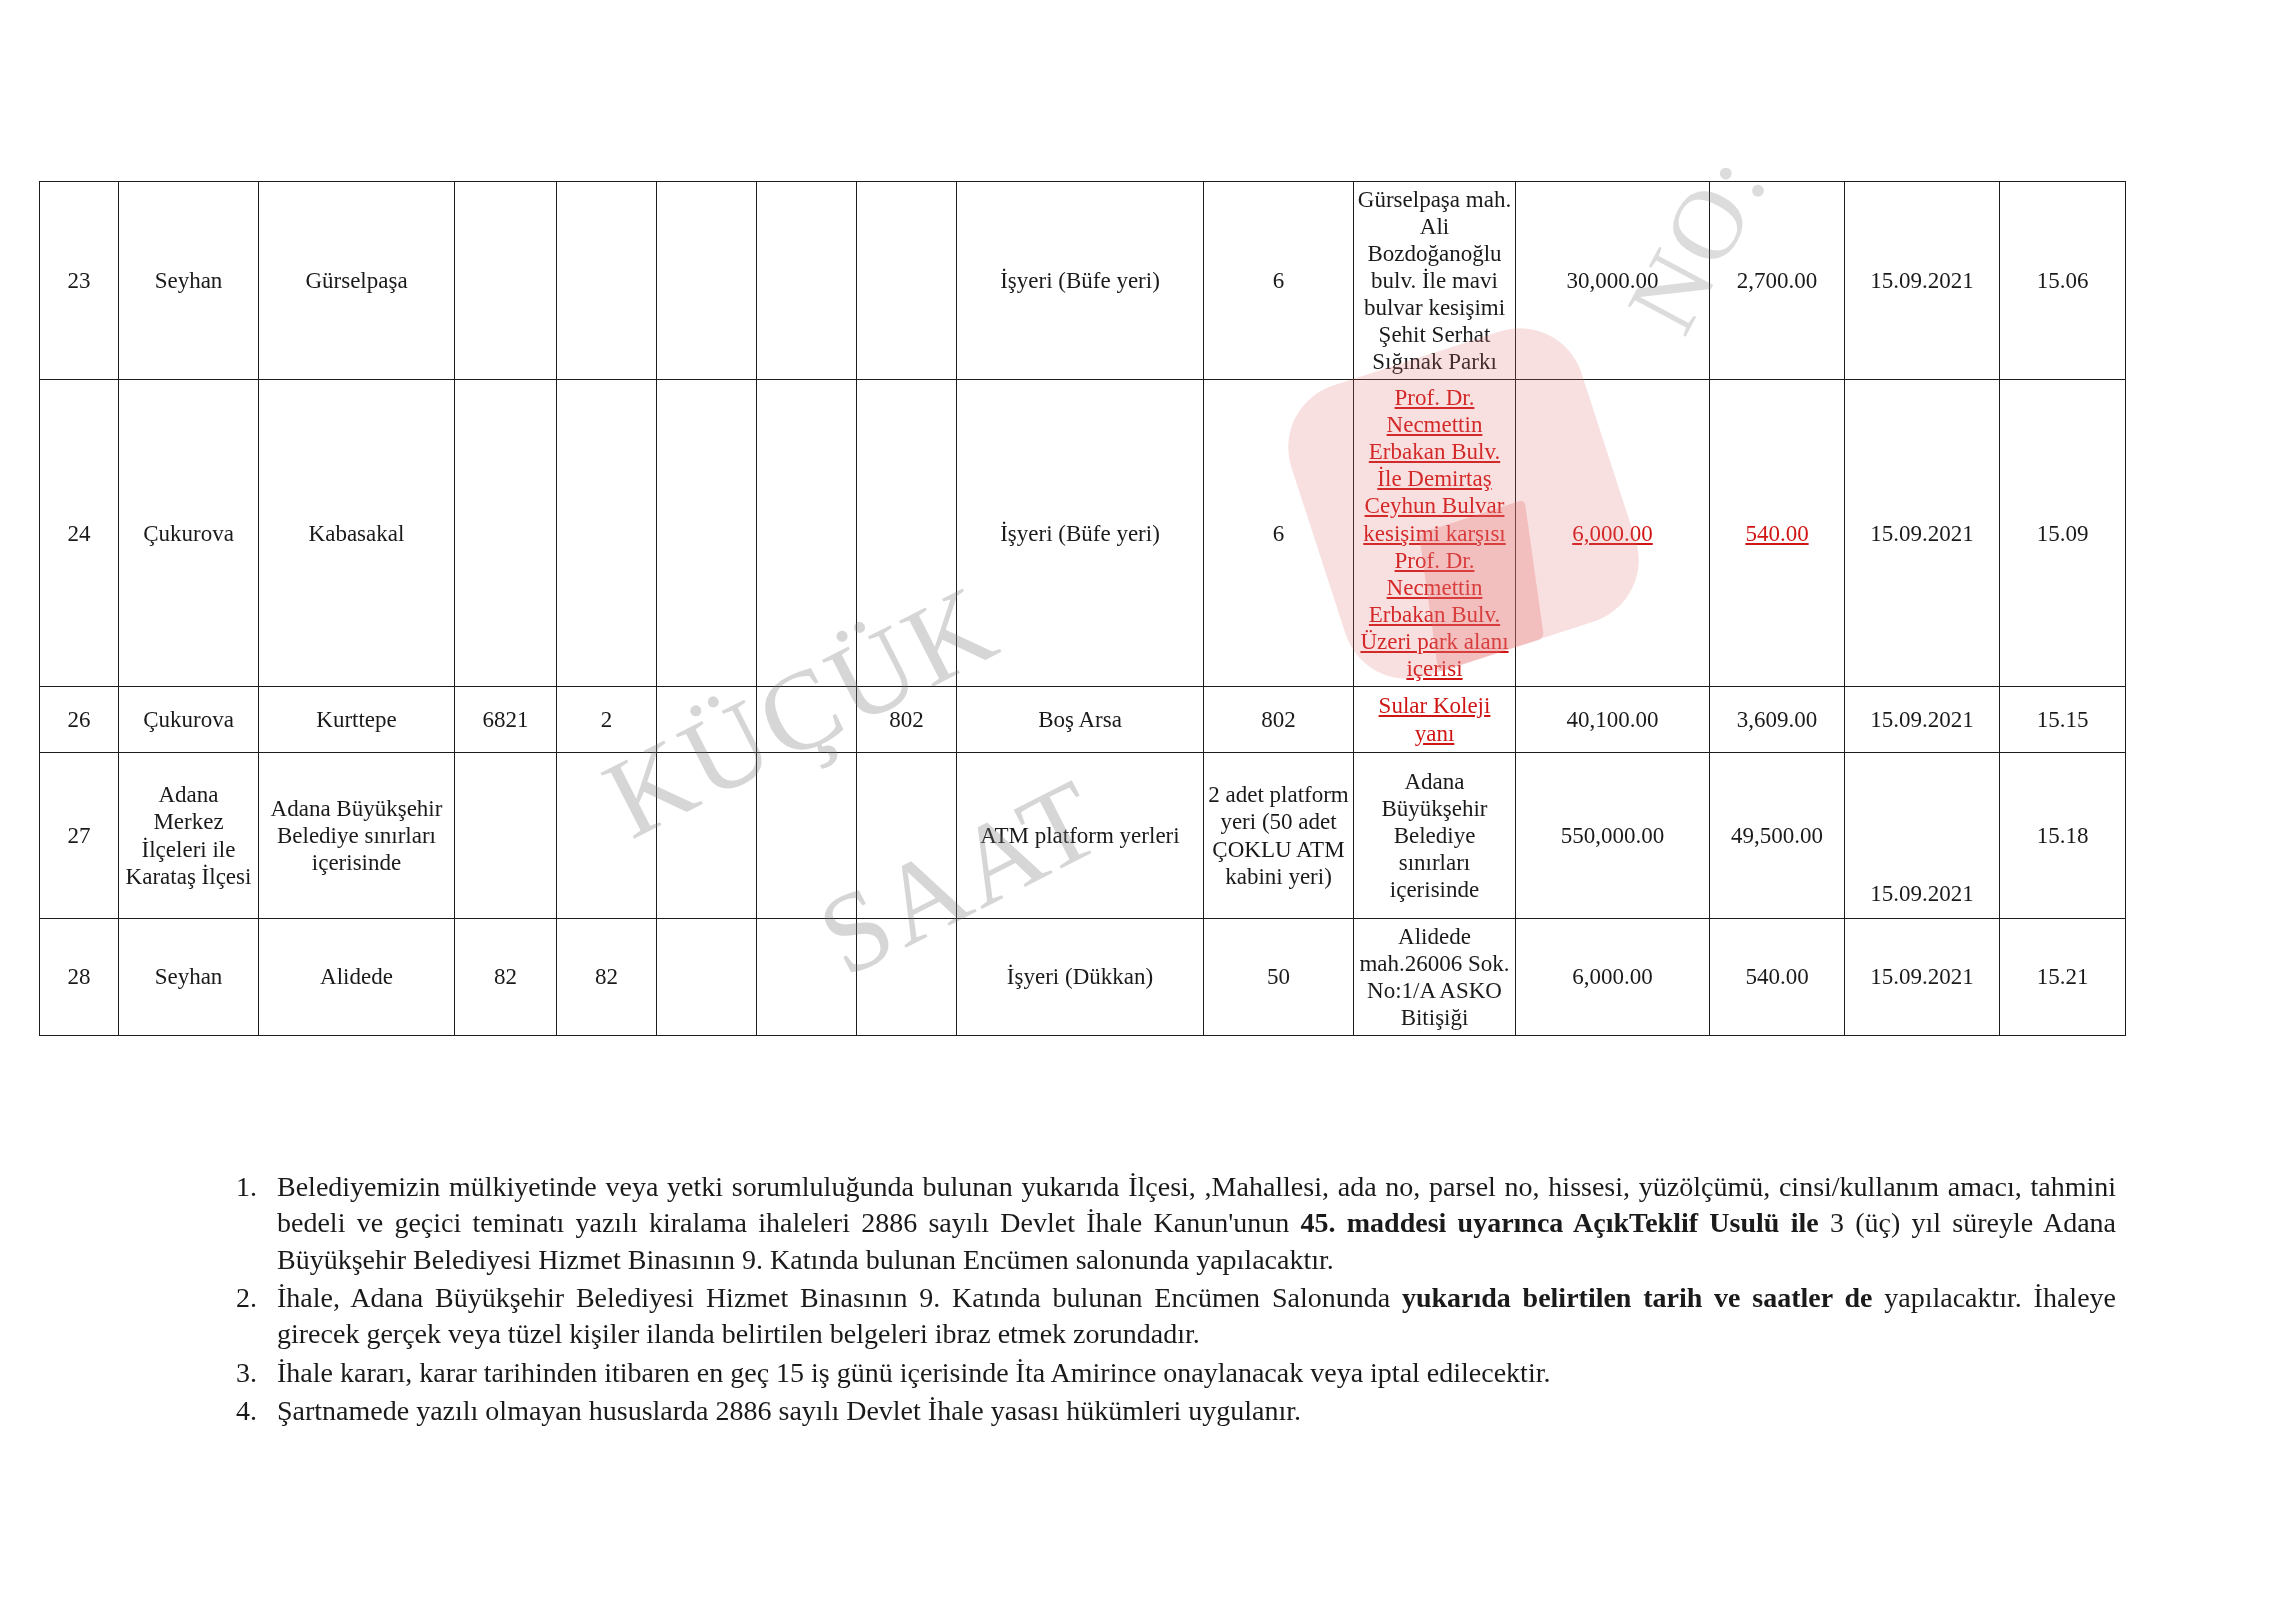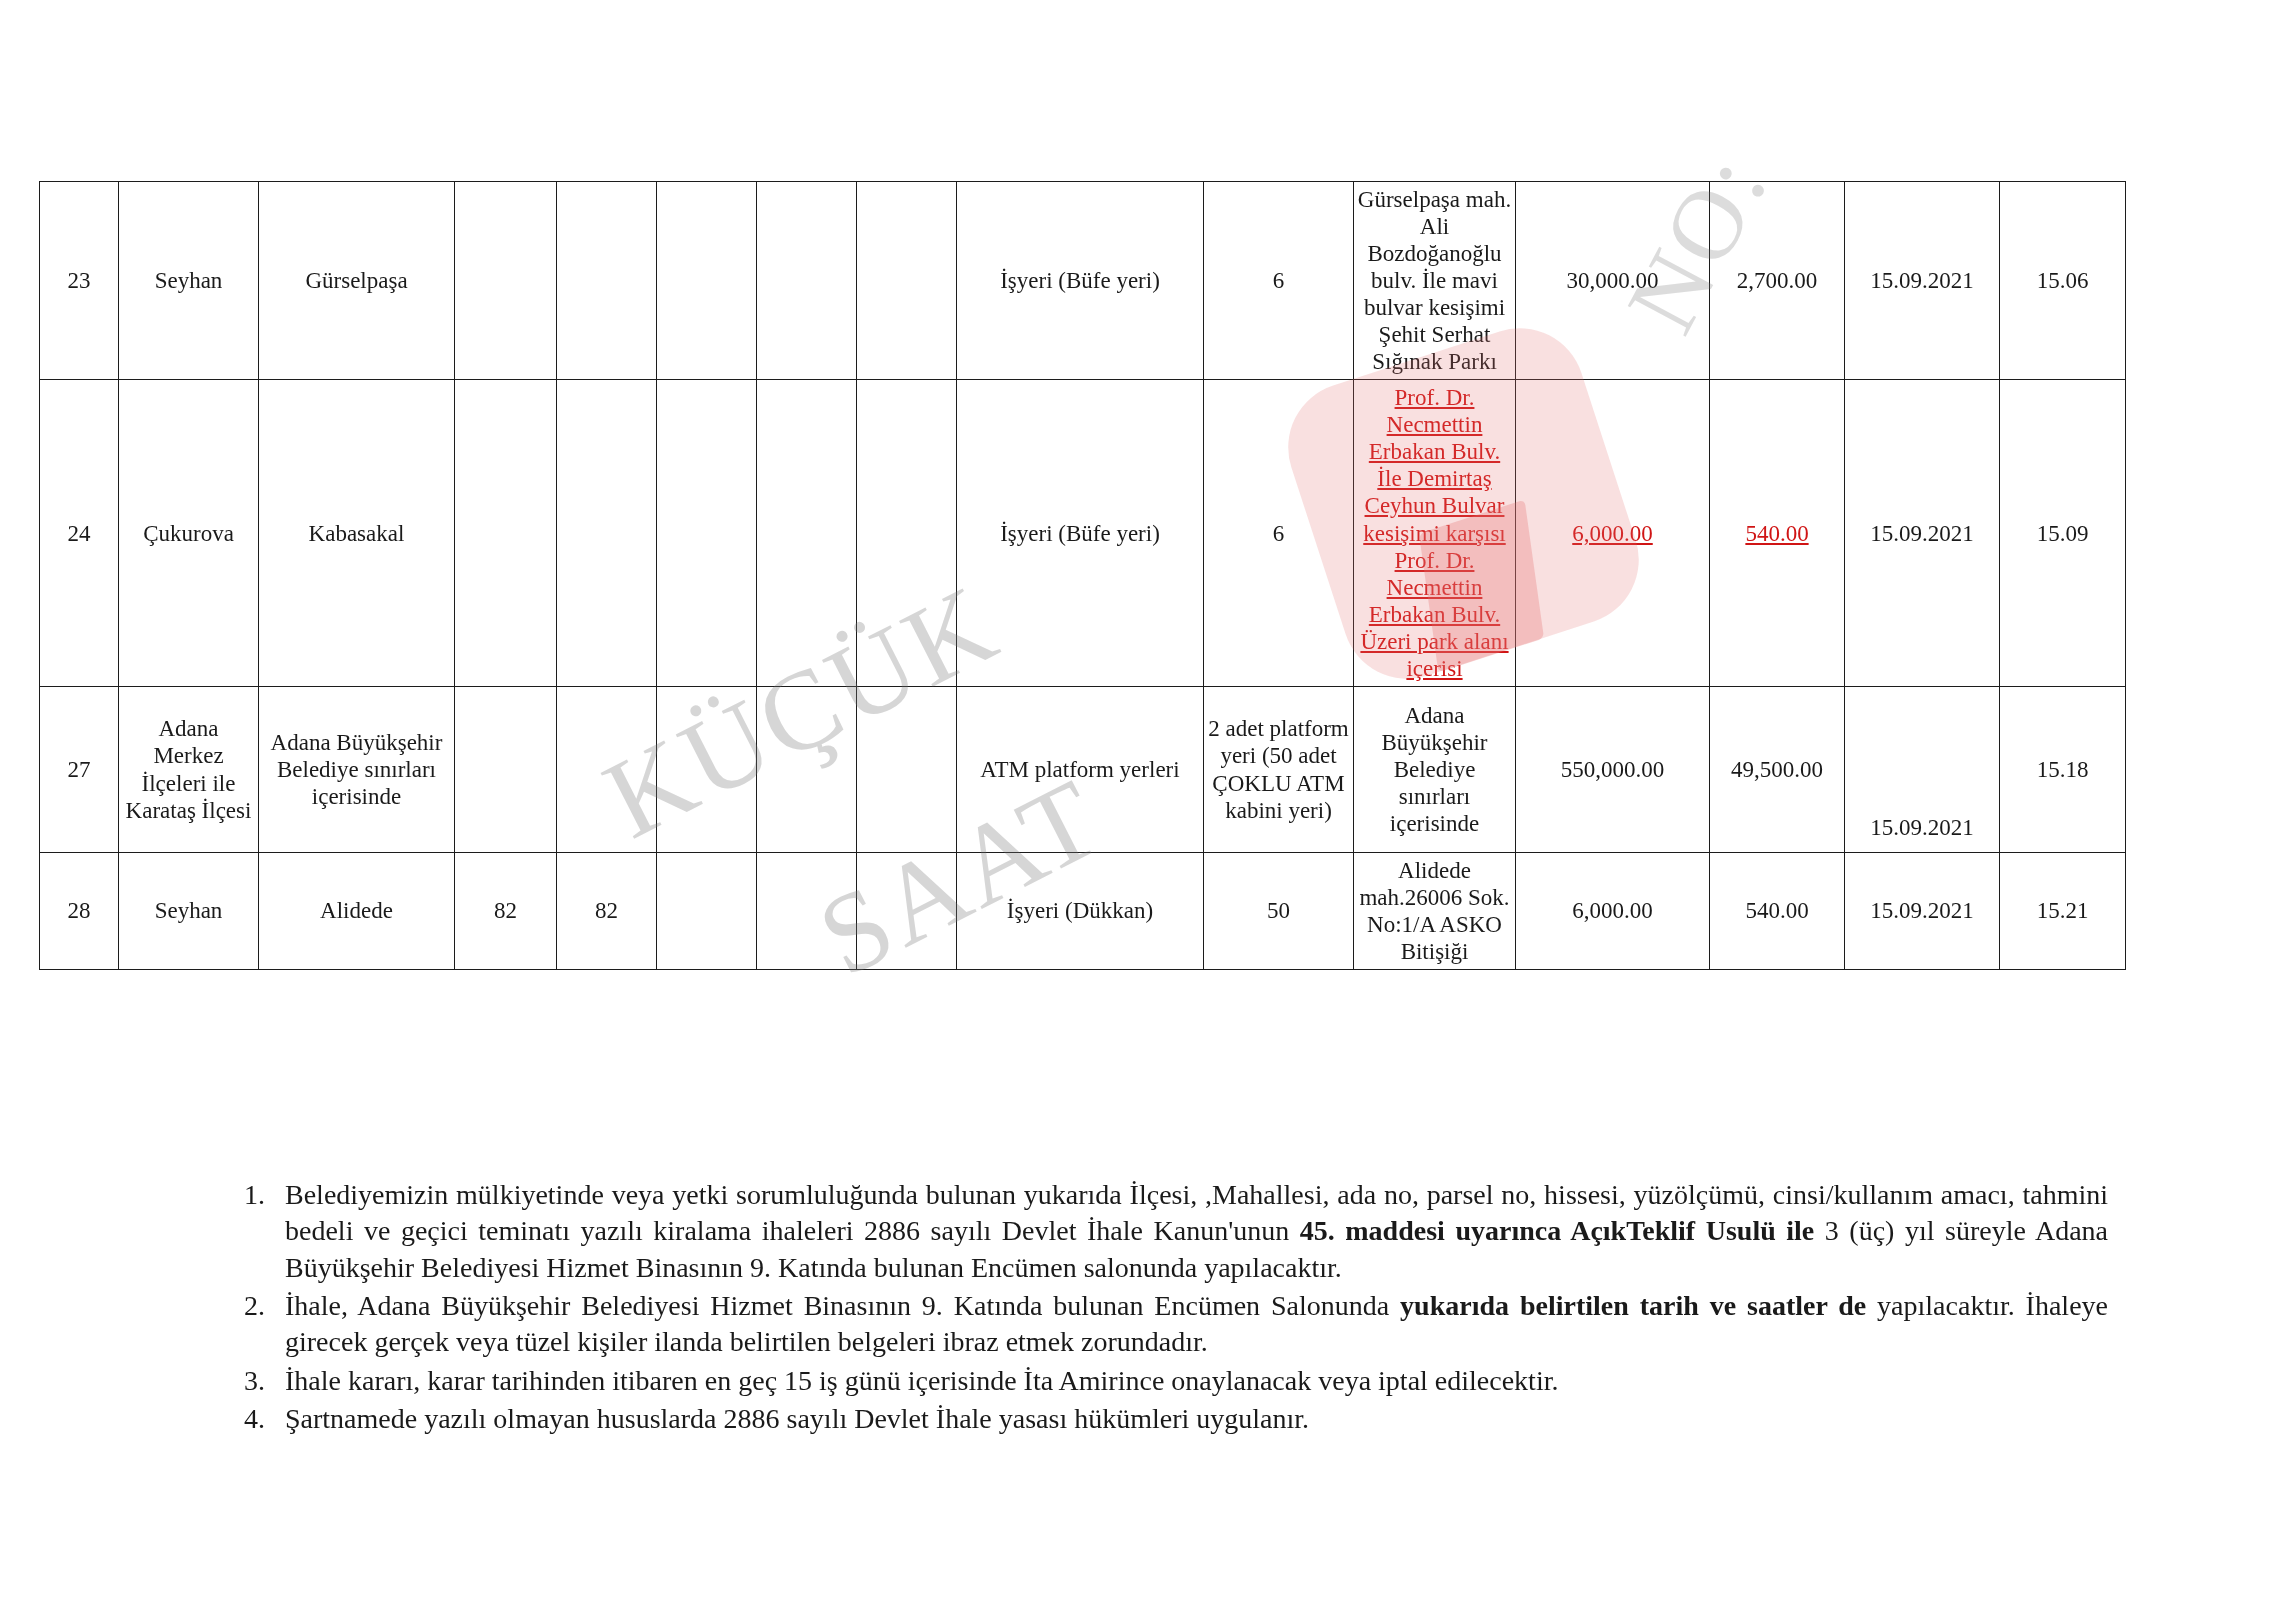--- a/index.html
+++ b/index.html
@@ -119,21 +119,21 @@
   #notes {
     position: absolute;
     left: 210px;
     top: 1165px;
     width: 1910px;
     z-index: 3;
     font-size: 28px;
     line-height: 1.30;
   }
   ol.notes-list {
-    margin: 12px;
+    margin: 4px;
     padding-left: 50px;
     list-style: decimal;
   }
   ol.notes-list > li {
     margin-bottom: 1.8px;
     padding-left: 13px;
     text-align: justify;
   }
   ol.notes-list > li::marker {
     font-size: 28px;
@@ -202,20 +202,37 @@
         <td>İşyeri (Büfe yeri)</td>
         <td>6</td>
         <td class="red">Prof. Dr. Necmettin Erbakan Bulv. İle Demirtaş Ceyhun Bulvar kesişimi karşısı Prof. Dr. Necmettin Erbakan Bulv. Üzeri park alanı içerisi</td>
         <td class="num red">6,000.00</td>
         <td class="num red">540.00</td>
         <td>15.09.2021</td>
         <td>15.09</td>
       </tr>
 
 
+      <tr style="height:66px;">
+        <td>26</td>
+        <td>Çukurova</td>
+        <td>Kurttepe</td>
+        <td>6821</td>
+        <td>2</td>
+        <td></td>
+        <td></td>
+        <td>802</td>
+        <td>Boş Arsa</td>
+        <td>802</td>
+        <td class="red">Sular Koleji yanı</td>
+        <td class="num">40,100.00</td>
+        <td class="num">3,609.00</td>
+        <td>15.09.2021</td>
+        <td>15.15</td>
+      </tr>
 
       <tr style="height:166px;">
         <td>27</td>
         <td>Adana Merkez İlçeleri ile Karataş İlçesi</td>
         <td>Adana Büyükşehir Belediye sınırları içerisinde</td>
         <td></td>
         <td></td>
         <td></td>
         <td></td>
         <td></td>

